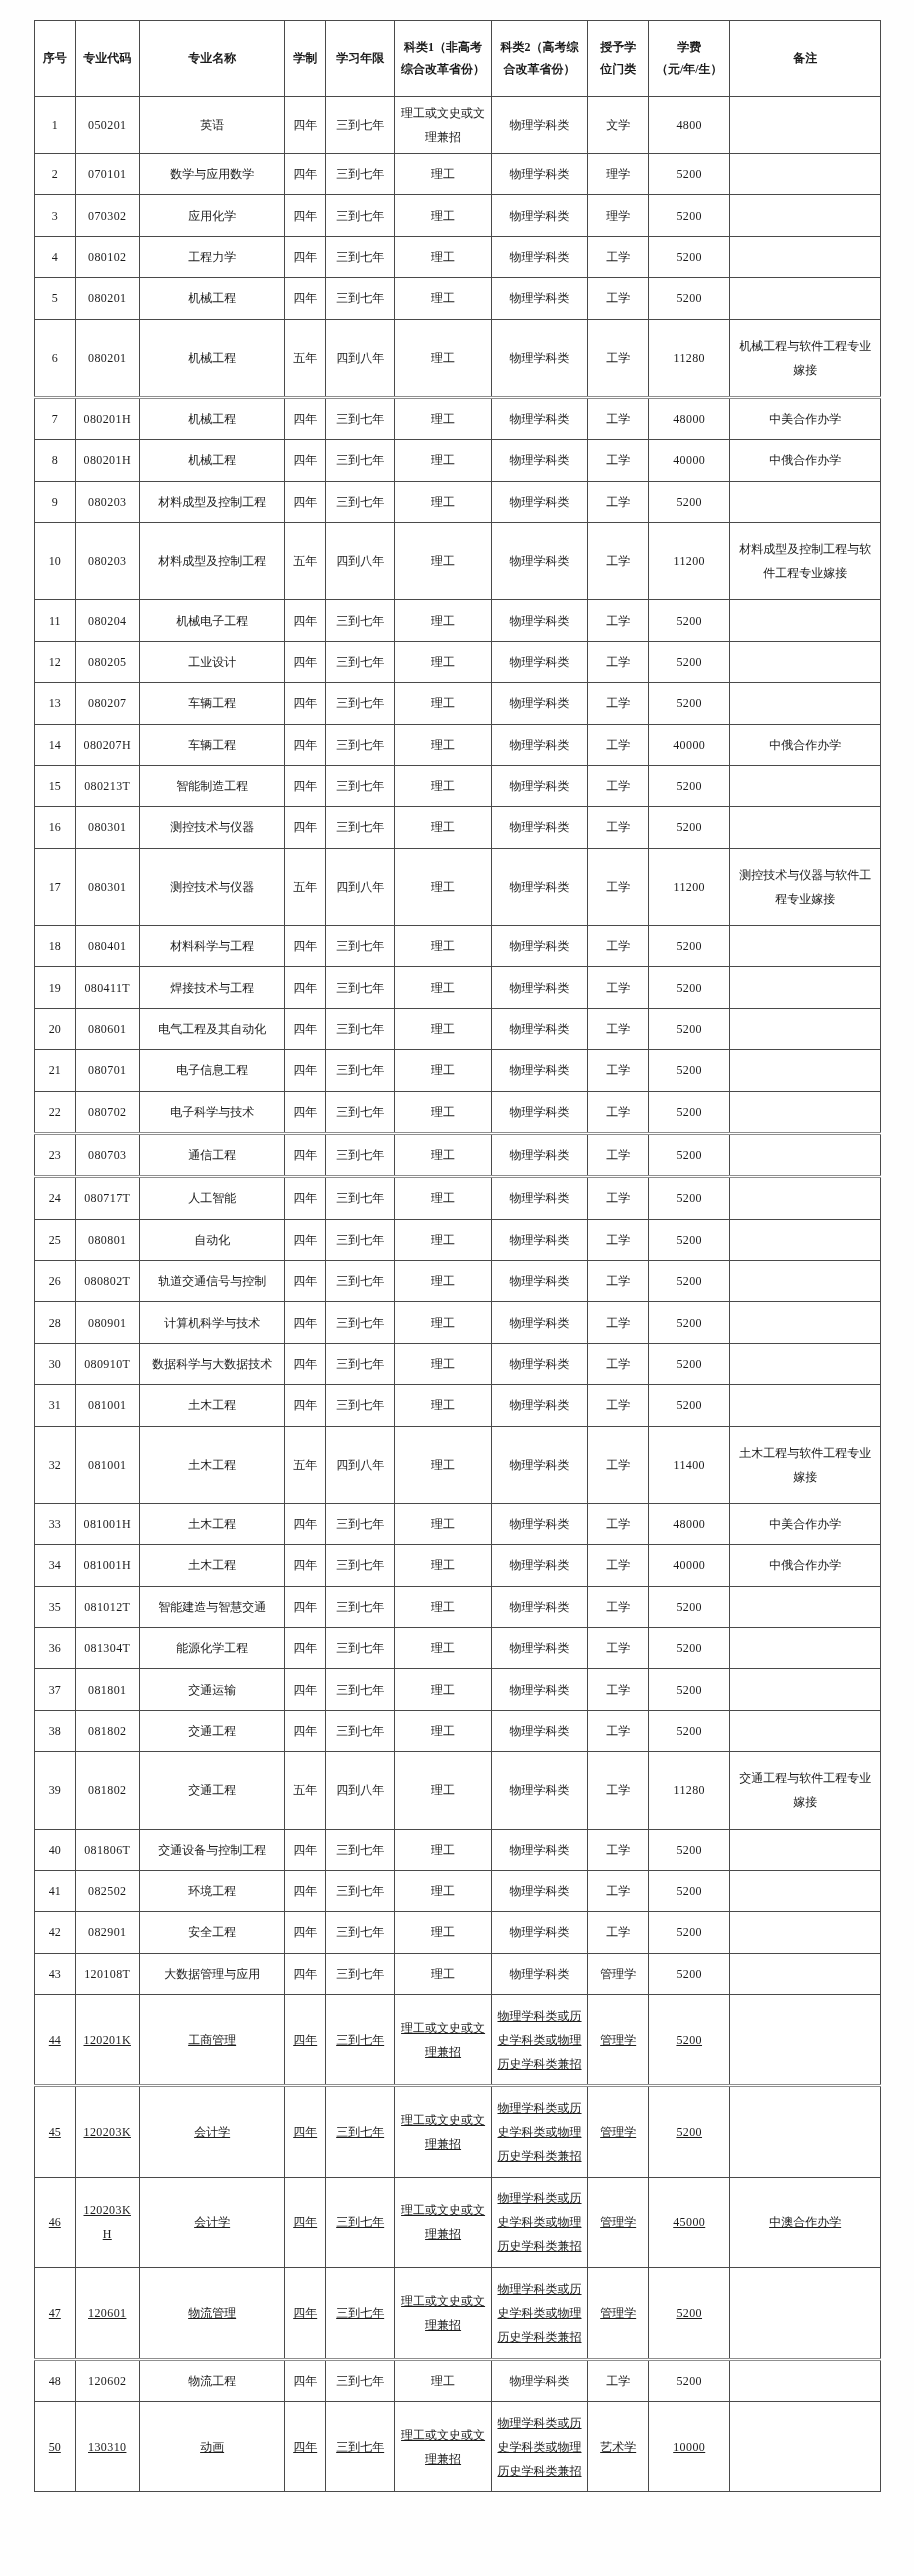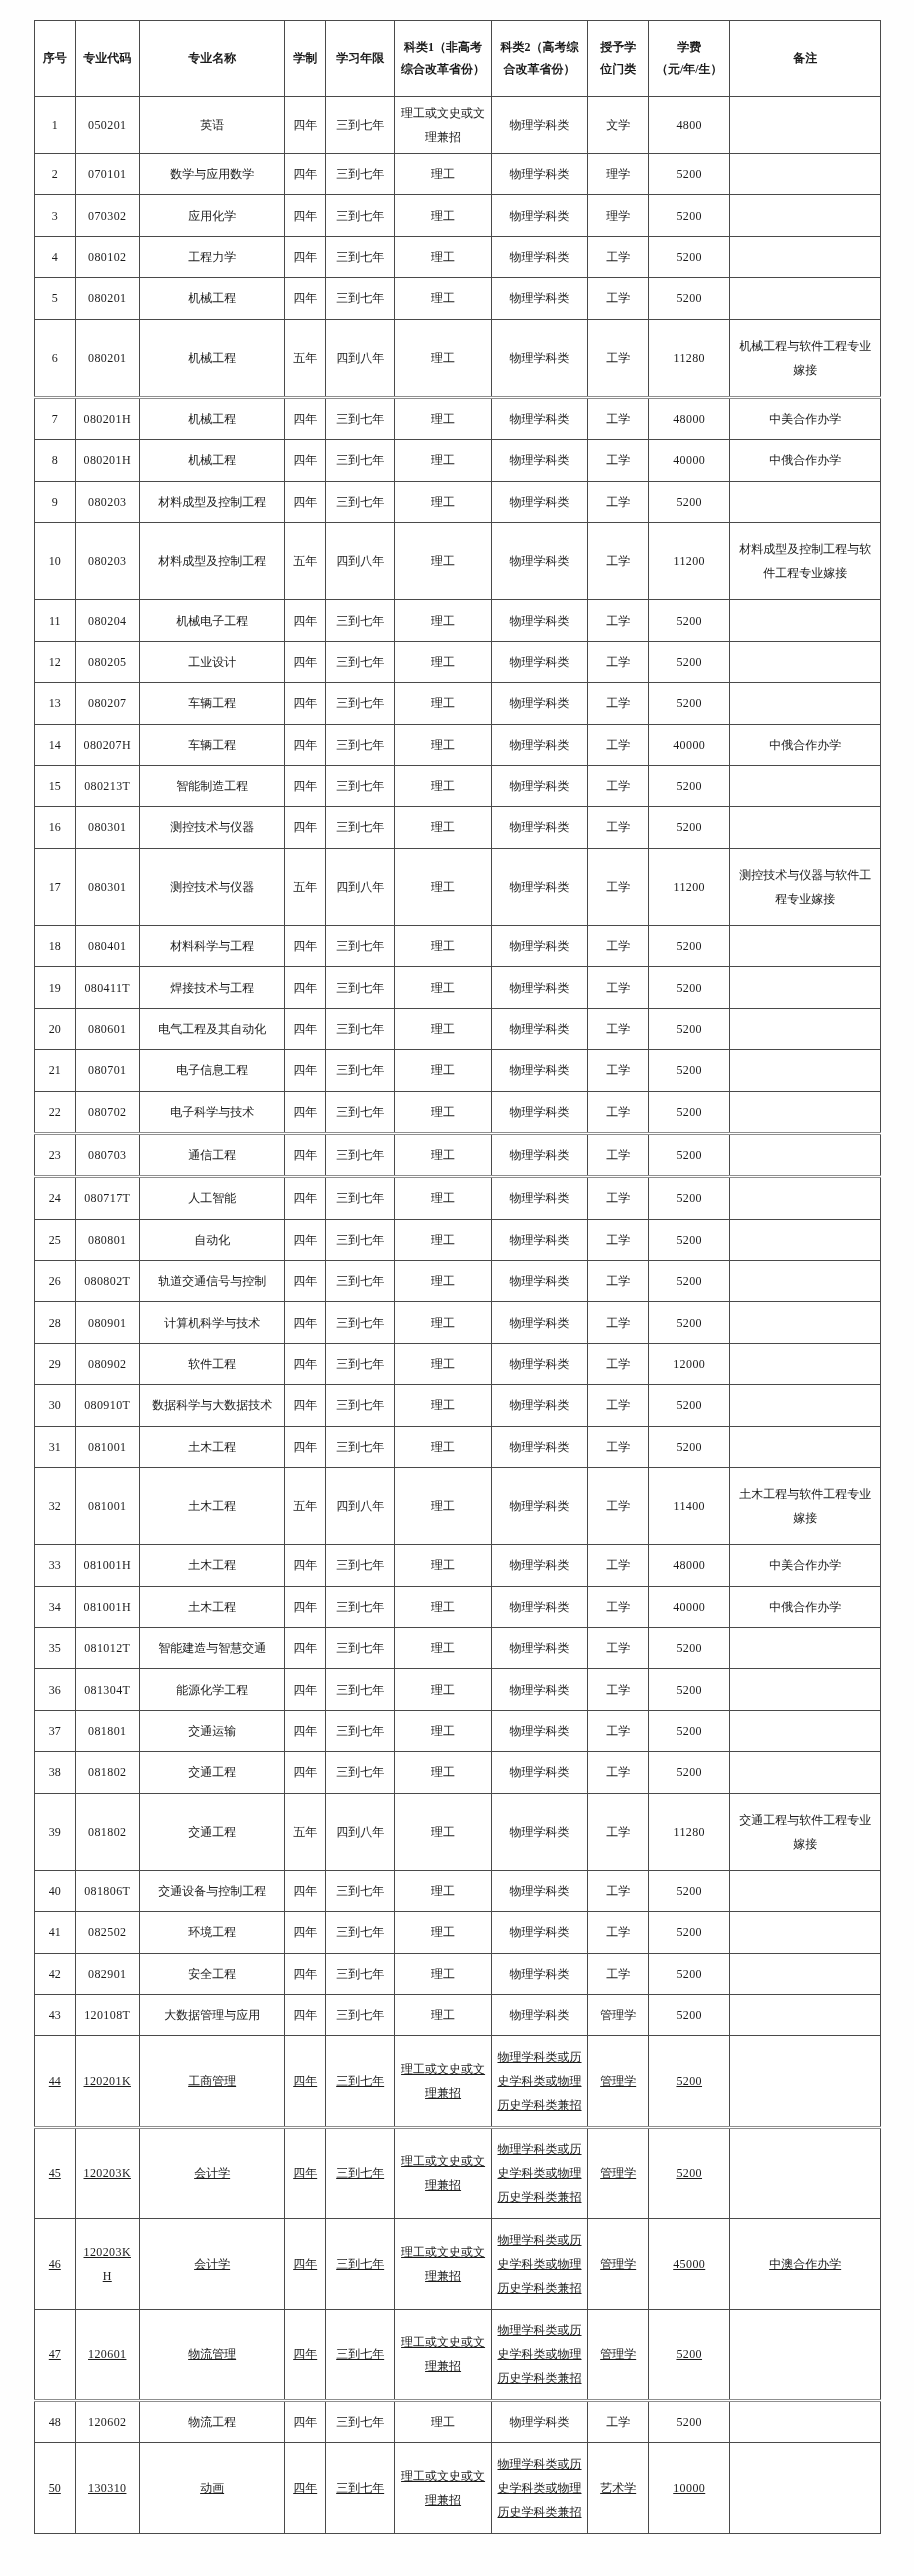--- a/index.html
+++ b/index.html
@@ -396,32 +396,20 @@
           <td class="col-name">计算机科学与技术</td>
           <td class="col-duration">四年</td>
           <td class="col-years">三到七年</td>
           <td class="col-subject1">理工</td>
           <td class="col-subject2">物理学科类</td>
           <td class="col-degree">工学</td>
           <td class="col-tuition">5200</td>
           <td class="col-remark"></td>
         </tr>
         <tr class="h1">
-          <td class="col-no">29</td>
-          <td class="col-code">080902</td>
-          <td class="col-name">软件工程</td>
-          <td class="col-duration">四年</td>
-          <td class="col-years">三到七年</td>
-          <td class="col-subject1">理工</td>
-          <td class="col-subject2">物理学科类</td>
-          <td class="col-degree">工学</td>
-          <td class="col-tuition">12000</td>
-          <td class="col-remark"></td>
-        </tr>
-        <tr class="h1">
           <td class="col-no">30</td>
           <td class="col-code">080910T</td>
           <td class="col-name">数据科学与大数据技术</td>
           <td class="col-duration">四年</td>
           <td class="col-years">三到七年</td>
           <td class="col-subject1">理工</td>
           <td class="col-subject2">物理学科类</td>
           <td class="col-degree">工学</td>
           <td class="col-tuition">5200</td>
           <td class="col-remark"></td>

